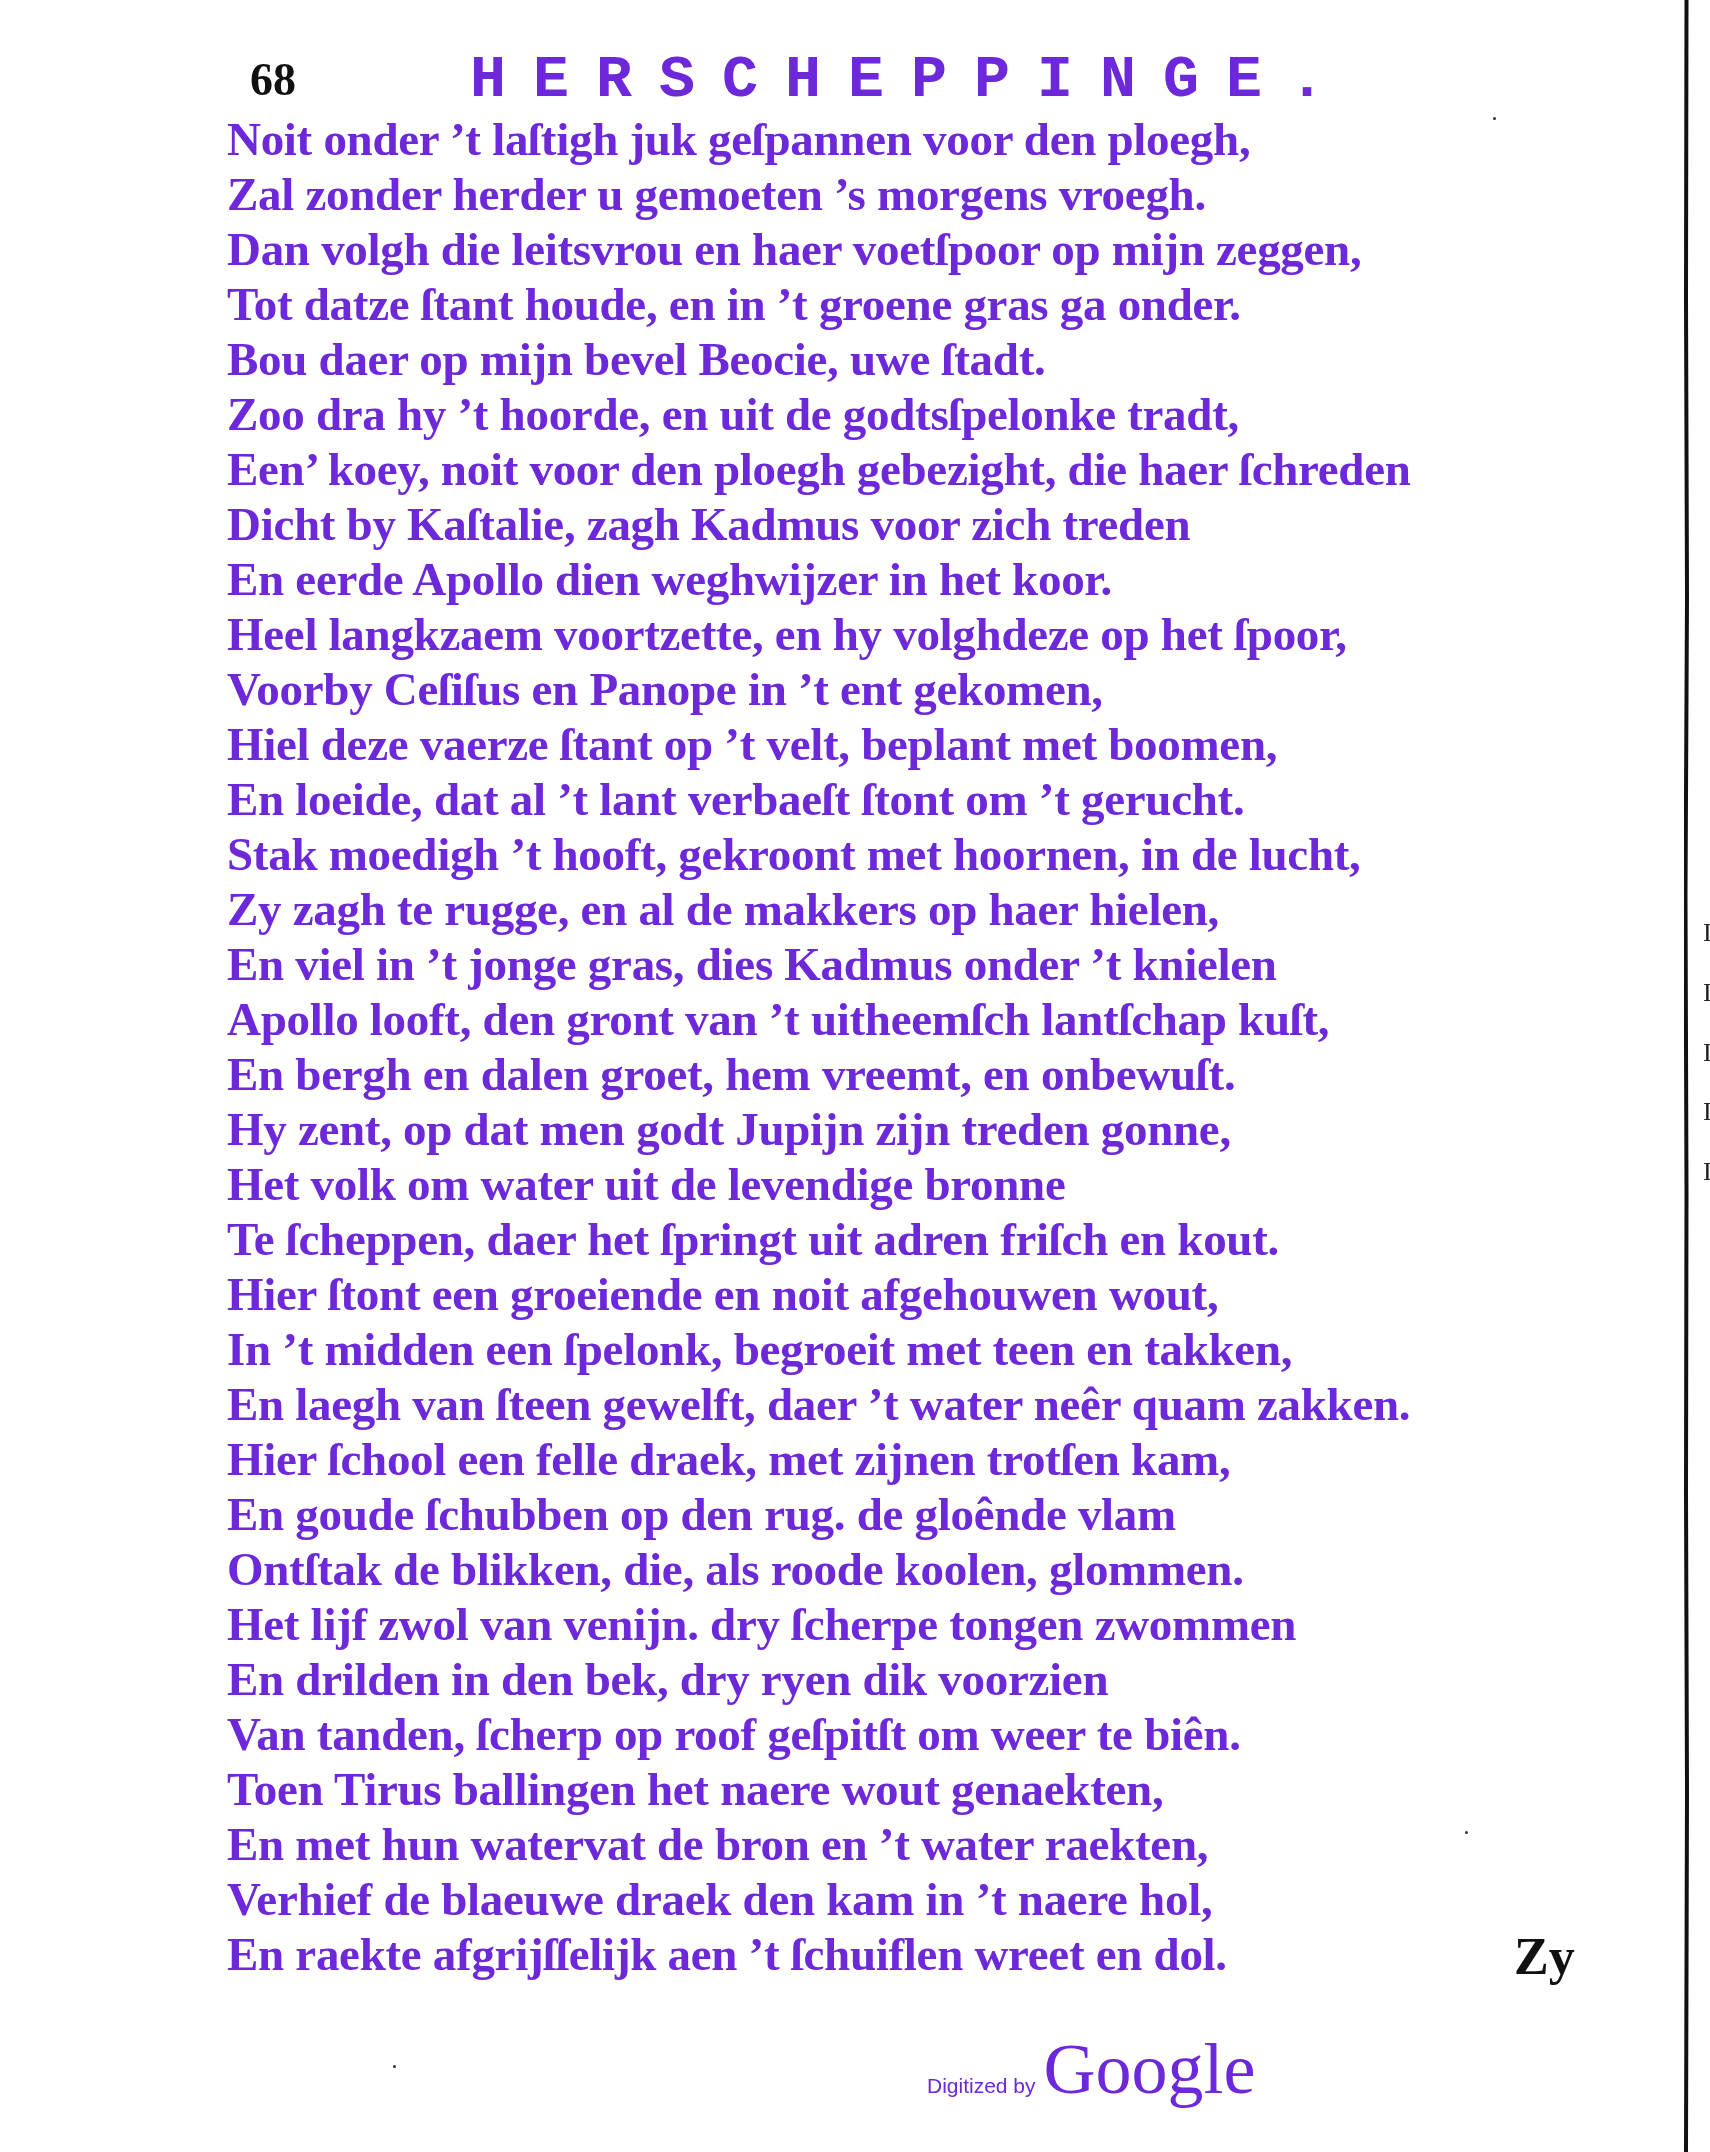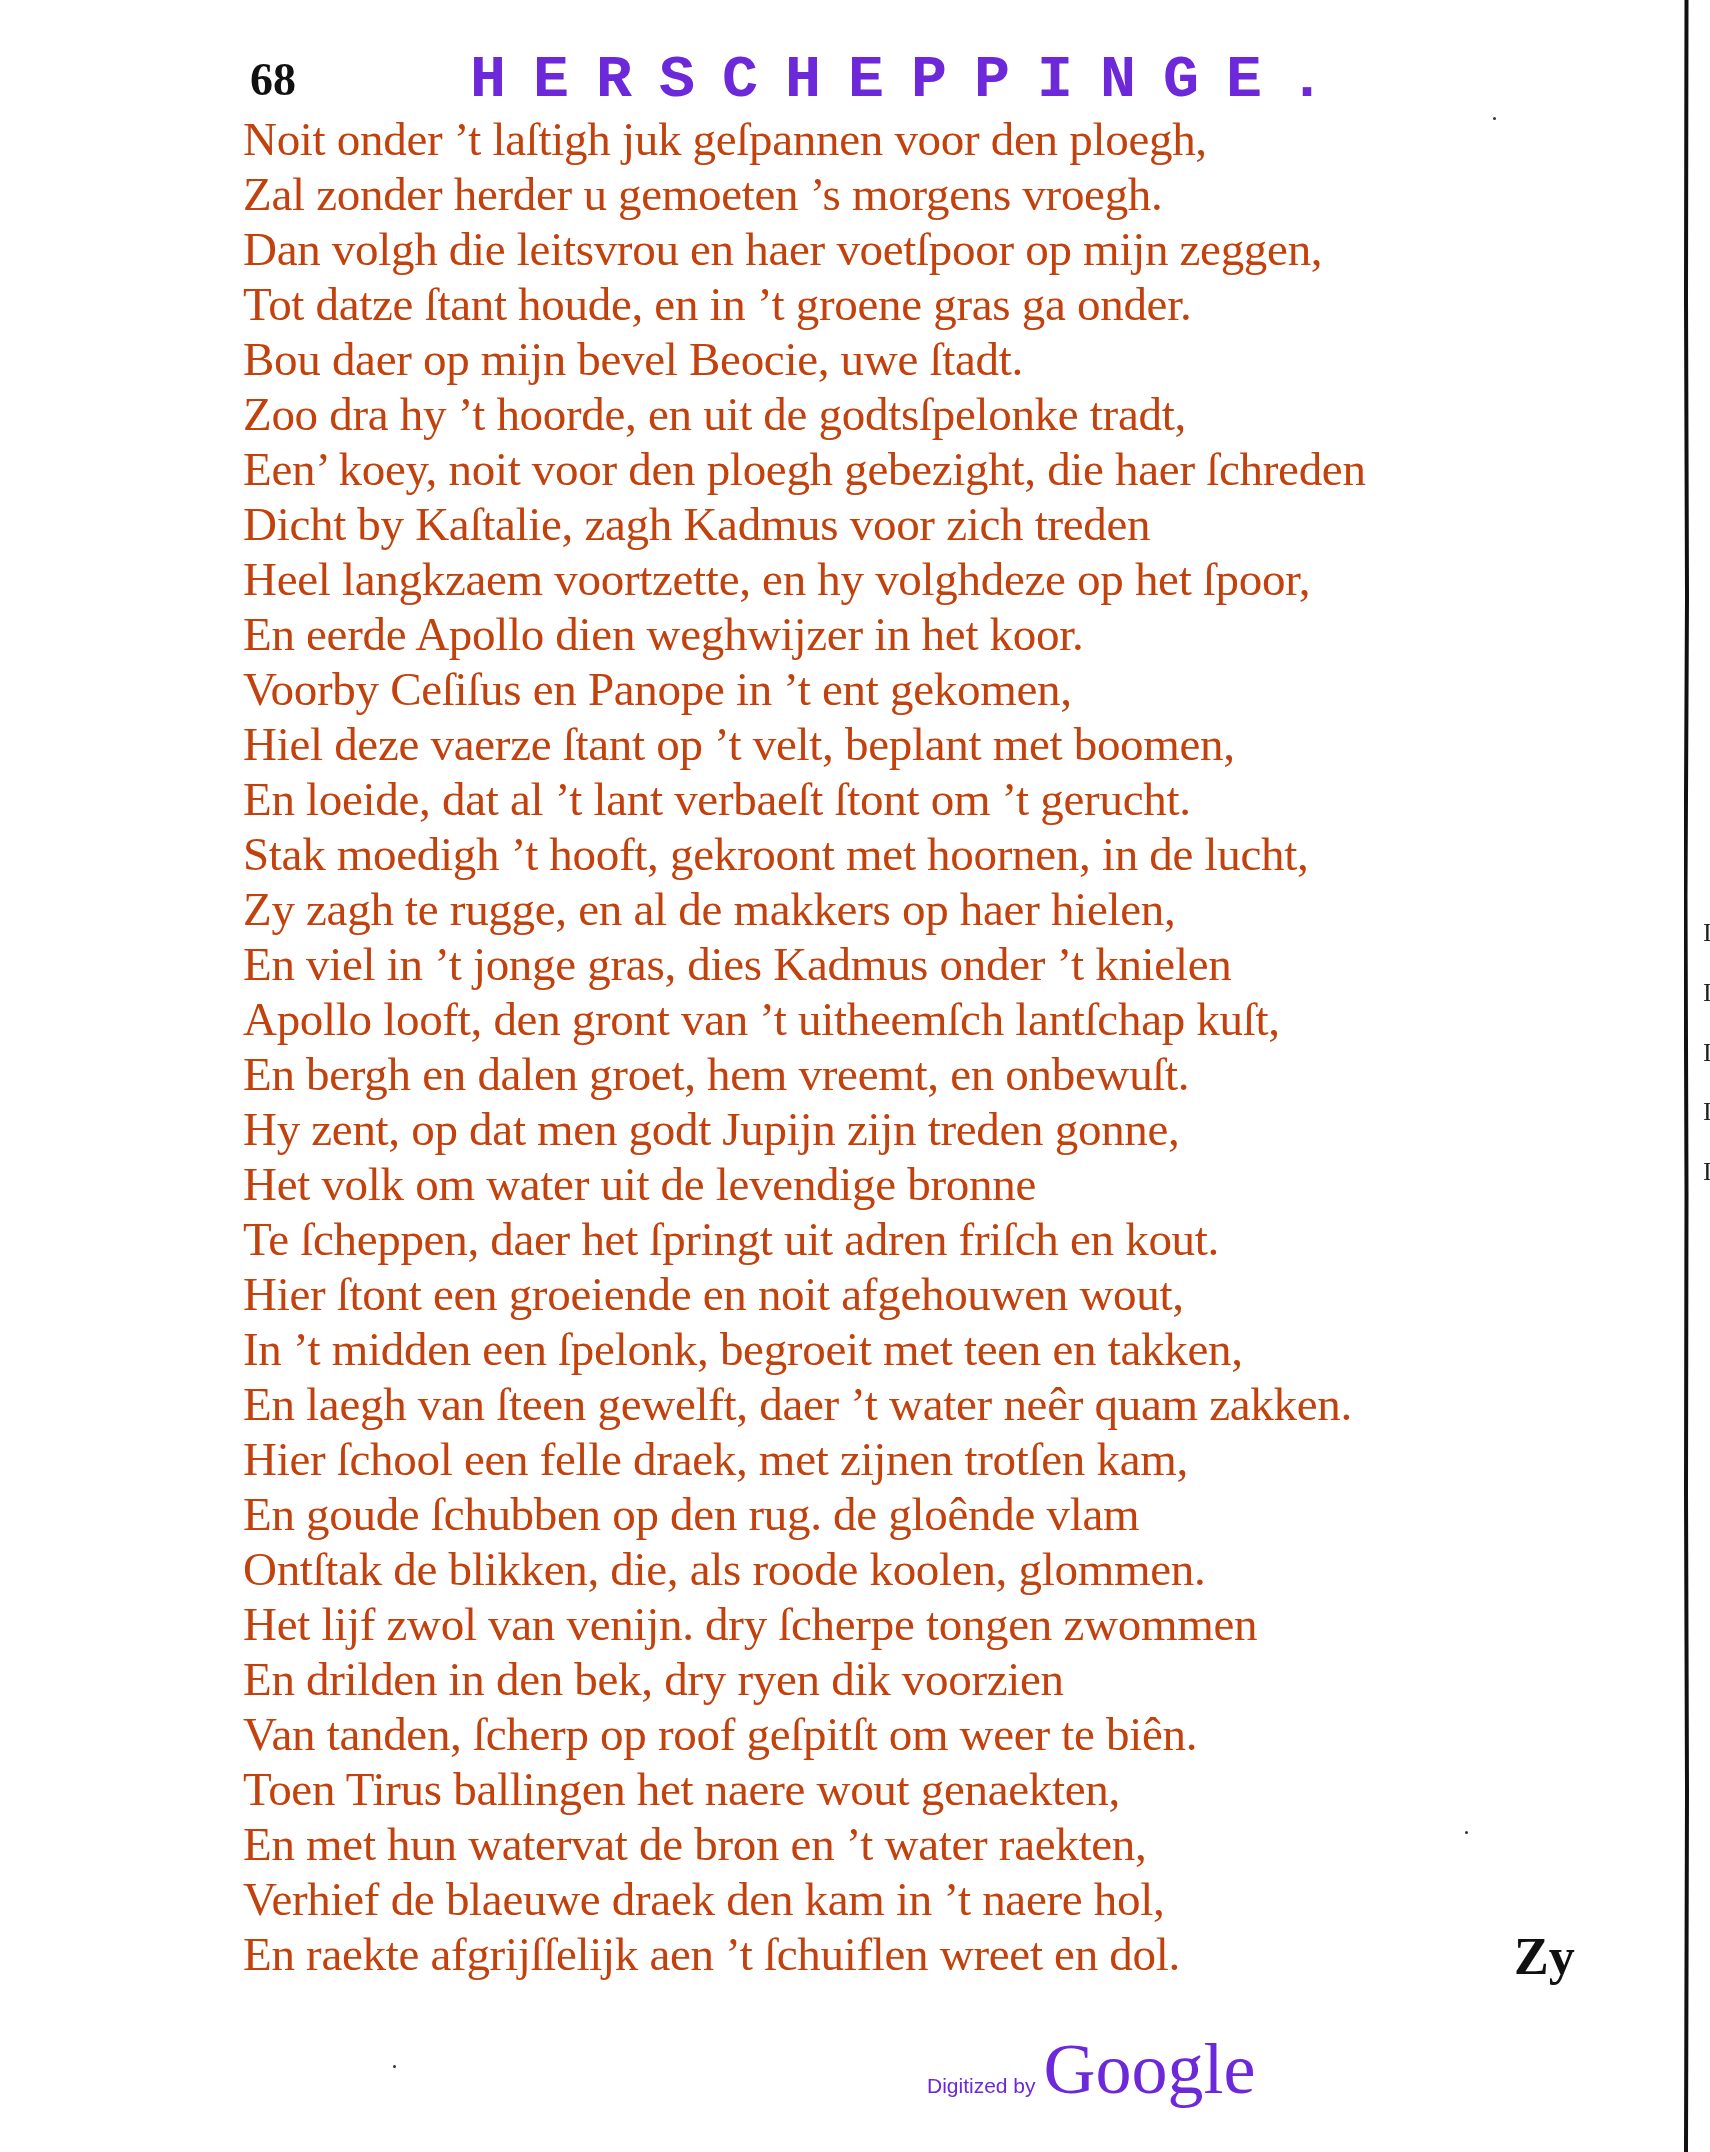--- a/index.html
+++ b/index.html
@@ -2,21 +2,21 @@
 <html><head>
 <meta charset="utf-8">
 <style>
   html, body { margin: 0; padding: 0; background: #ffffff; }
   body { width: 1710px; height: 2152px; position: relative; overflow: hidden; }
   .page { position: absolute; left: 0; top: 0; width: 1710px; height: 2152px; background: #ffffff; }
   .header { position: absolute; top: 52px; left: 221px; width: 1095px; height: 56px; }
   .page-number { position: absolute; left: 0; top: 0; font-family: "Liberation Serif", "DejaVu Serif", serif; font-size: 46px; font-weight: bold; color: #111; line-height: 56px; margin-left: 29px; }
   .running-title { position: absolute; left: 249px; top: 0; font-family: Liberation Mono, monospace; font-size: 60px; font-weight: bold; color: #6d28d9; letter-spacing: 27px; line-height: 56px; }
   .verse { position: absolute; left: 227px; top: 112px; width: 1373px; margin: 0; padding: 0; list-style: none; }
-  .verse li { font-family: "Liberation Serif", "DejaVu Serif", serif; font-size: 47px; line-height: 55px; height: 55px; color: #c2410c; white-space: nowrap; font-weight: normal; letter-spacing: -0.3px; margin-left: 16px; }
+  .verse li { font-family: "Liberation Serif", "DejaVu Serif", serif; font-size: 47px; line-height: 55px; height: 55px; color: #6d28d9; white-space: nowrap; font-weight: bold; letter-spacing: -0.3px; }
   .catchword { position: absolute; left: 1514px; top: 1927px; font-family: "Liberation Serif", "DejaVu Serif", serif; font-size: 52px; font-weight: bold; color: #111; line-height: 60px; }
   .watermark { position: absolute; left: 927px; top: 2028px; height: 80px; color: #6d28d9; white-space: nowrap; }
   .wm-small { font-family: "Liberation Sans", "DejaVu Sans", sans-serif; font-size: 21px; vertical-align: baseline; }
   .wm-large { font-family: "Liberation Serif", "DejaVu Serif", serif; font-size: 72px; margin-left: 4px; vertical-align: baseline; }
   .margin-rule { position: absolute; left: 1684px; top: 0; width: 5px; height: 2152px; }
   .bleed { position: absolute; left: 1703px; font-family: "Liberation Serif", serif; font-size: 26px; color: #222; line-height: 26px; }
   .speck { position: absolute; width: 3px; height: 3px; background: #333; border-radius: 50%; }
 </style>
 </head>
 <body>
@@ -30,22 +30,22 @@
 
   <ol class="verse">
     <li>Noit onder ’t laſtigh juk geſpannen voor den ploegh,</li>
     <li>Zal zonder herder u gemoeten ’s morgens vroegh.</li>
     <li>Dan volgh die leitsvrou en haer voetſpoor op mijn zeggen,</li>
     <li>Tot datze ſtant houde, en in ’t groene gras ga onder.</li>
     <li>Bou daer op mijn bevel Beocie, uwe ſtadt.</li>
     <li>Zoo dra hy ’t hoorde, en uit de godtsſpelonke tradt,</li>
     <li>Een’ koey, noit voor den ploegh gebezight, die haer ſchreden</li>
     <li>Dicht by Kaſtalie, zagh Kadmus voor zich treden</li>
+    <li>En eerde Apollo dien weghwijzer in het koor.</li>
     <li>Heel langkzaem voortzette, en hy volghdeze op het ſpoor,</li>
-    <li>En eerde Apollo dien weghwijzer in het koor.</li>
     <li>Voorby Ceſiſus en Panope in ’t ent gekomen,</li>
     <li>Hiel deze vaerze ſtant op ’t velt, beplant met boomen,</li>
     <li>En loeide, dat al ’t lant verbaeſt ſtont om ’t gerucht.</li>
     <li>Stak moedigh ’t hooft, gekroont met hoornen, in de lucht,</li>
     <li>Zy zagh te rugge, en al de makkers op haer hielen,</li>
     <li>En viel in ’t jonge gras, dies Kadmus onder ’t knielen</li>
     <li>Apollo looft, den gront van ’t uitheemſch lantſchap kuſt,</li>
     <li>En bergh en dalen groet, hem vreemt, en onbewuſt.</li>
     <li>Hy zent, op dat men godt Jupijn zijn treden gonne,</li>
     <li>Het volk om water uit de levendige bronne</li>

